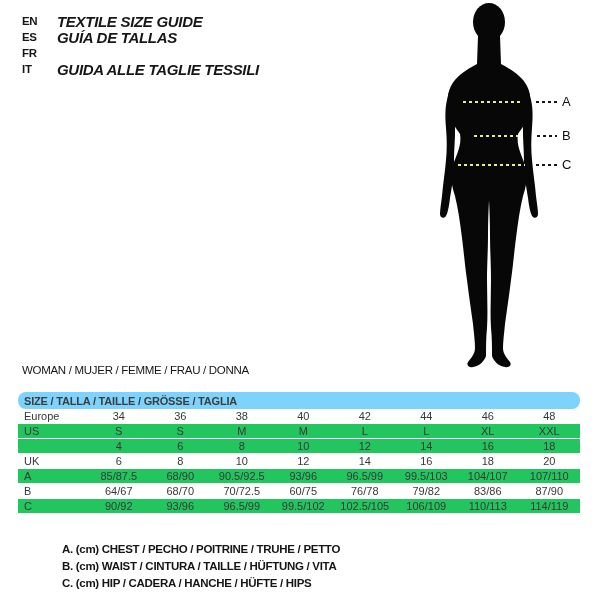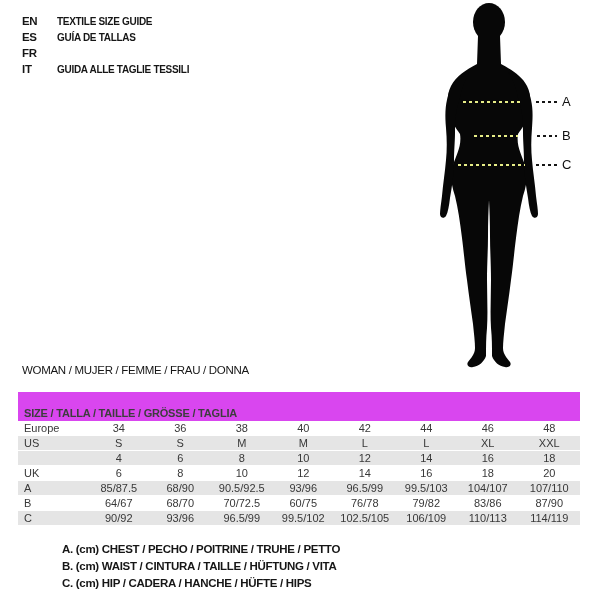--- a/index.html
+++ b/index.html
@@ -3,21 +3,21 @@
 <meta charset="utf-8">
 <style>
   html,body{margin:0;padding:0;background:#fff;}
   .canvas{position:relative;width:600px;height:600px;background:#ffffff;overflow:hidden;
           font-family:"Liberation Sans",sans-serif;color:#1a1a1a;}
 
   
   .langs{position:absolute;left:22px;top:13px;}
   .lang-row{display:flex;height:16px;align-items:center;}
   .lang-code{width:35px;font-weight:bold;font-size:11.5px;letter-spacing:-0.3px;color:#161616;}
-  .lang-label{font-weight:bold;font-size:10px;letter-spacing:-0.3px;color:#161616;white-space:nowrap;}
+  .lang-label{font-weight:bold;font-size:15px;letter-spacing:-0.3px;color:#161616;white-space:nowrap;font-style:italic;}
 
   
   .figure{position:absolute;left:0;top:0;width:600px;height:385px;}
   .sil{position:absolute;left:428px;top:2px;}
   .mline{position:absolute;left:0;top:0;width:600px;height:2px;}
   .dy,.db{position:absolute;top:0;height:2px;}
   .dy{background:repeating-linear-gradient(90deg,#e6ec86 0 3px,transparent 3px 6px);}
   .db{background:repeating-linear-gradient(90deg,#161616 0 3px,transparent 3px 6px);}
   .ml{position:absolute;top:-6px;font-size:13px;font-weight:500;color:#101010;line-height:13px;}
   .mline-a{top:101px;} .mline-a .dy{left:463px;width:60px;} .mline-a .db{left:536px;width:21px;} 
@@ -25,27 +25,27 @@
   .mline-c{top:164px;} .mline-c .dy{left:458px;width:67px;} .mline-c .db{left:536px;width:21px;}
   .ml{left:562px;}
 
   
   .woman-title{position:absolute;left:22px;top:364px;margin:0;font-size:11.5px;font-weight:normal;
                letter-spacing:-0.3px;color:#161616;white-space:nowrap;}
 
   
   .size-table{position:absolute;left:18px;top:392px;width:562px;border-collapse:collapse;
               table-layout:fixed;}
-  .size-table th.header{background:#d946ef;text-align:left;padding:14px 0 2px 6px;font-size:11px;
-              font-weight:600;letter-spacing:-0.2px;color:#3d3d3d;height:13px;}
+  .size-table th.header{background:#7dd3fc;text-align:left;padding:2px 0 2px 6px;font-size:11px;
+              font-weight:600;letter-spacing:-0.2px;color:#3d3d3d;height:13px;border-radius:8px;}
   .size-table td,.size-table th.rlabel{font-size:11px;font-weight:400;color:#383838;height:14px;
               text-align:center;padding:0;border-bottom:1px solid #ffffff;white-space:nowrap;}
   .size-table th.rlabel{text-align:left;padding-left:6px;font-weight:400;}
   .size-table col.lblcol{width:70px;}
-  .size-table tr.shaded{background:#e5e5e5;}
+  .size-table tr.shaded{background:#22c55e;}
 
   
   .legend{position:absolute;left:22px;top:541px;margin-left:40px;}
   .legend-line{font-size:11.5px;font-weight:bold;letter-spacing:-0.3px;color:#161616;
                line-height:17px;white-space:nowrap;}
 </style>
 </head>
 <body>
 
 <div class="canvas">

